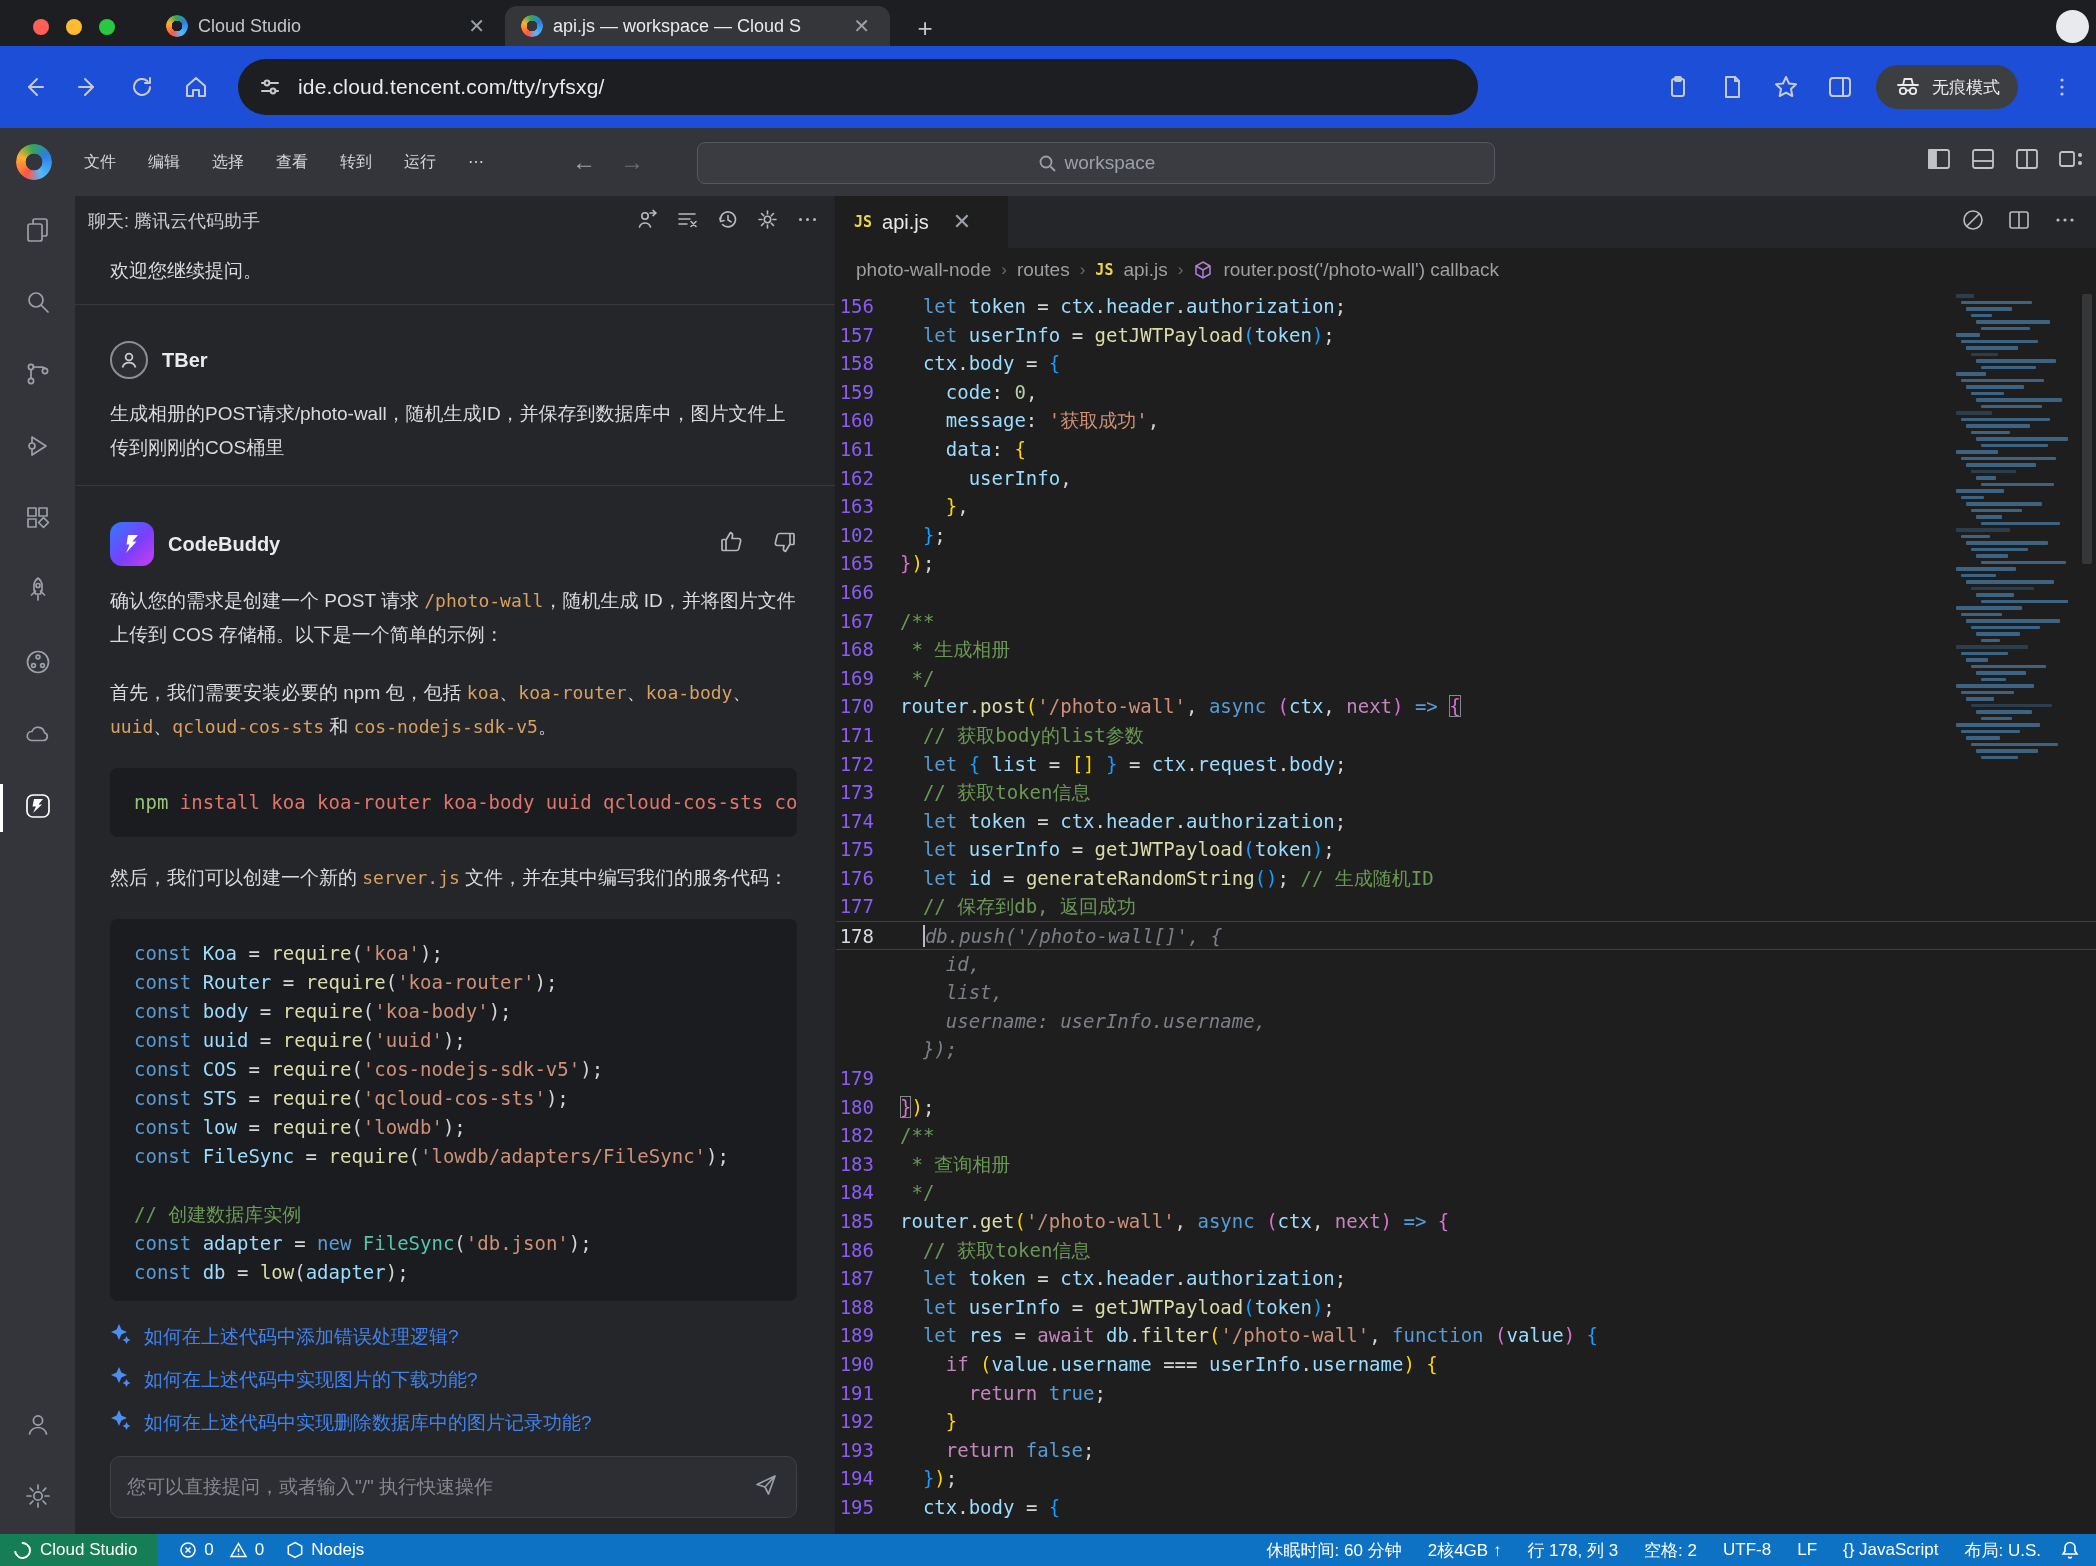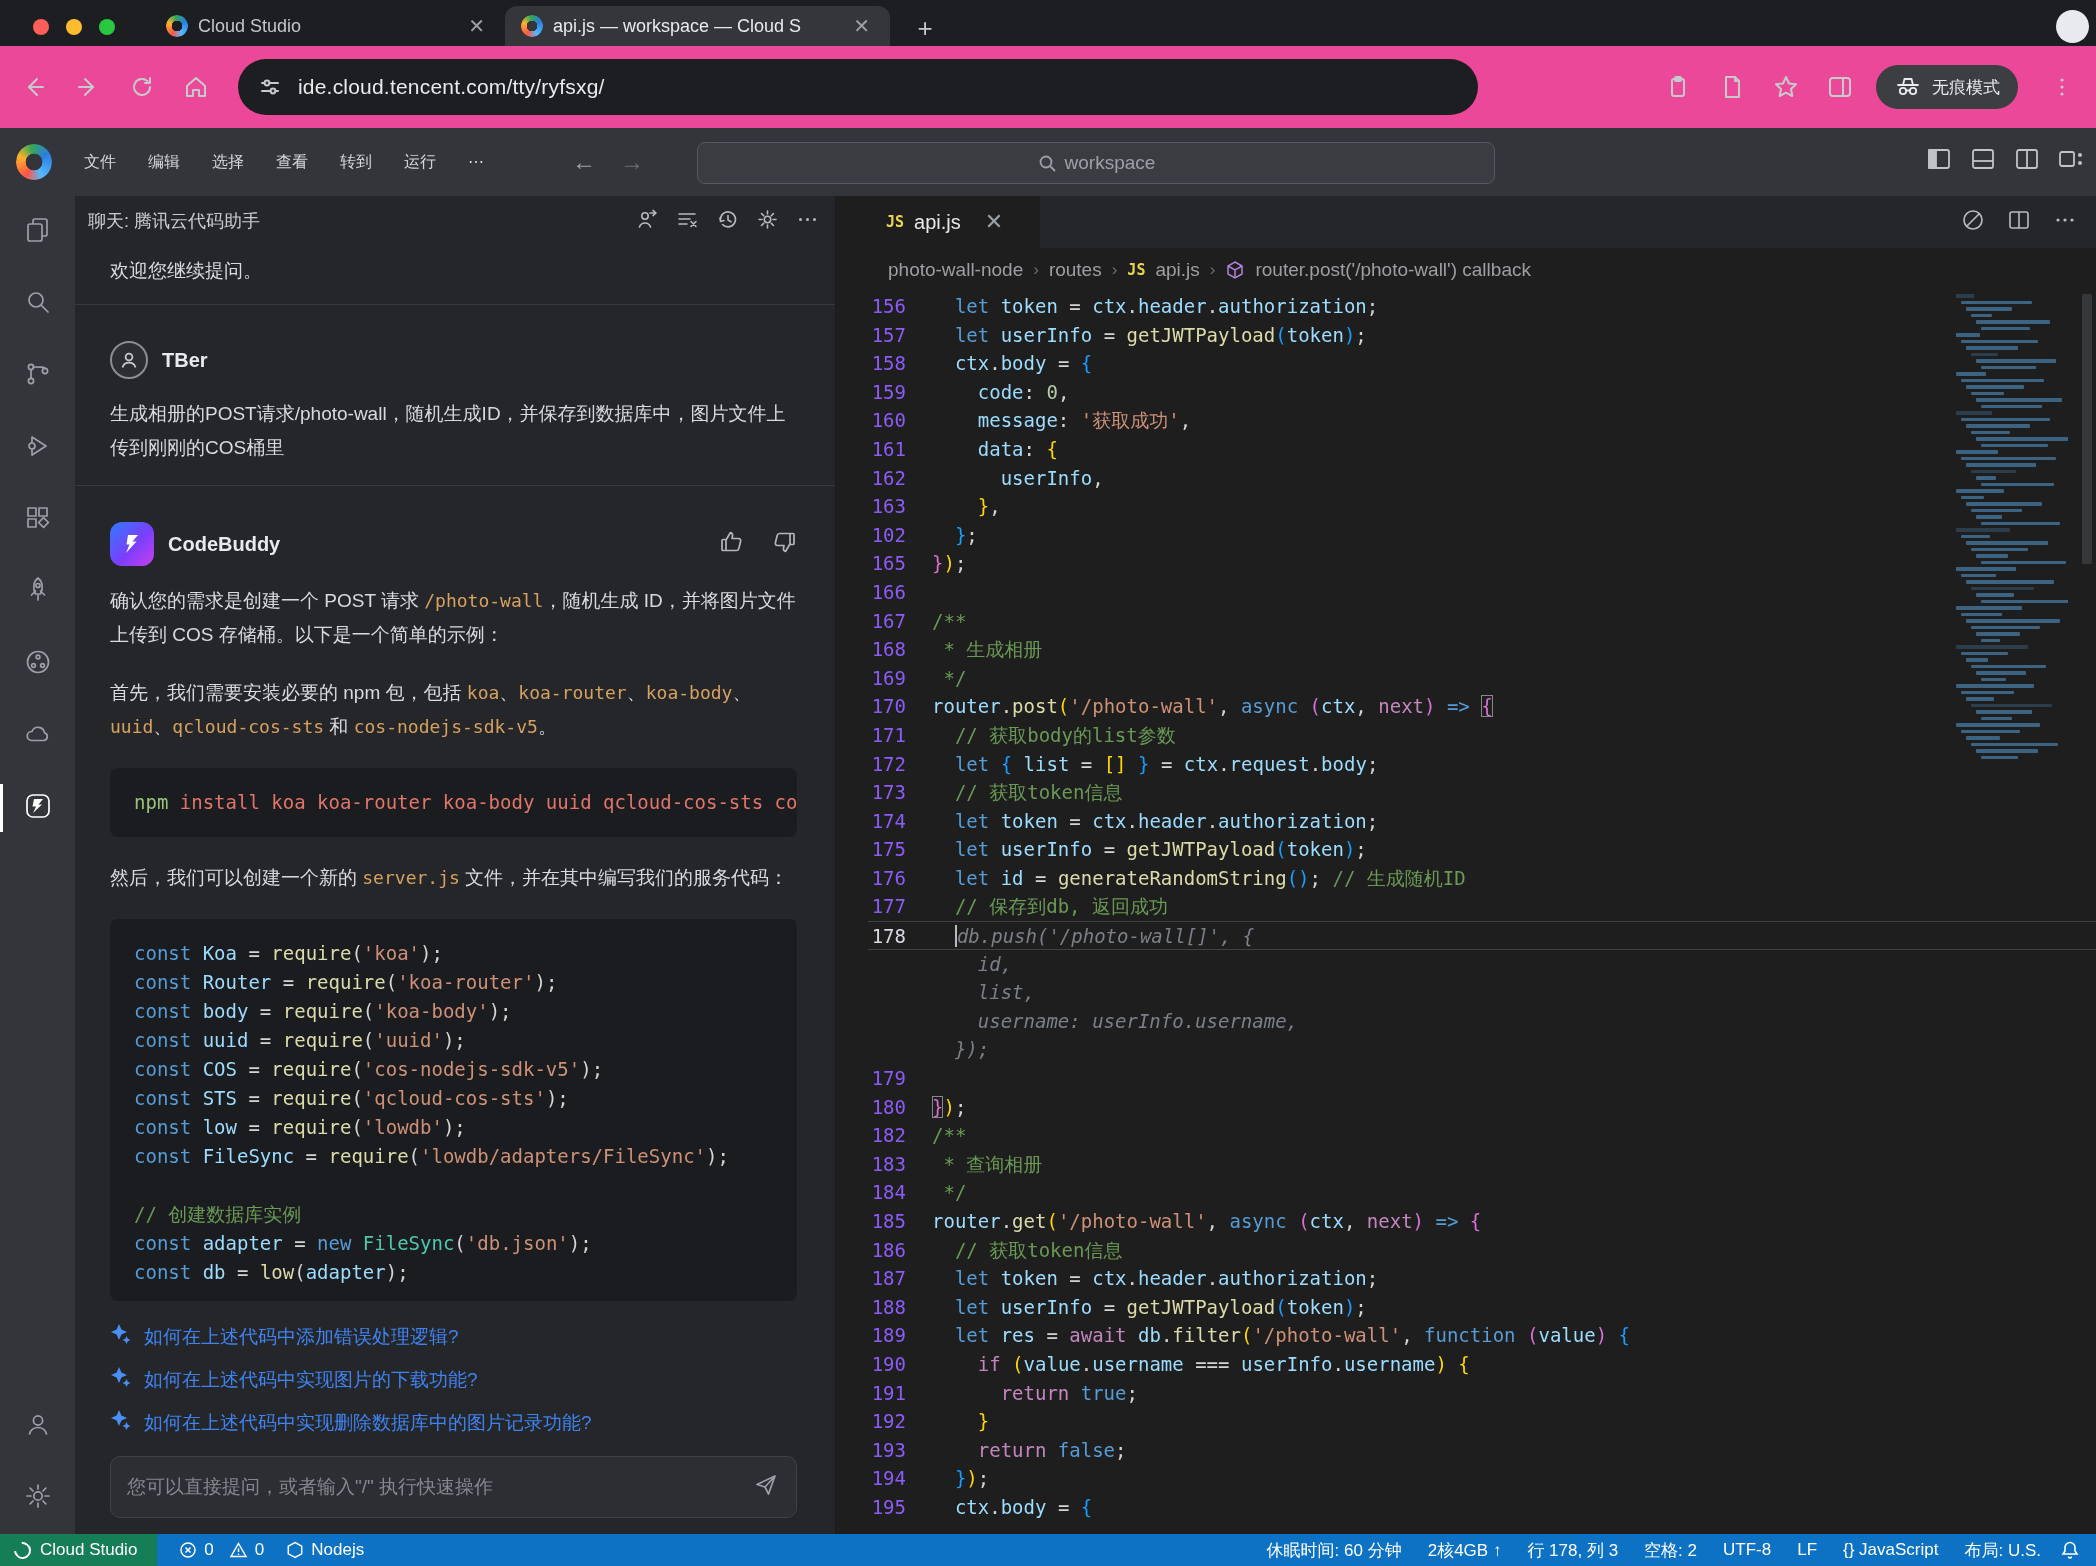--- a/index.html
+++ b/index.html
@@ -15,21 +15,21 @@
   .btab .title { max-width:280px; white-space:nowrap; overflow:hidden; }
   .btab.active .title { max-width:300px; }
   .tab-close { color:#9aa0a6; font-size:20px; line-height:1; padding:2px 4px; border-radius:50%; }
   .cs-logo { width:22px; height:22px; border-radius:50%;
      background:conic-gradient(from 210deg,#ff5545,#ffb02e 80deg,#35a853 140deg,#2a7de1 210deg,#53b9ff 300deg,#ff5545);
      -webkit-mask:radial-gradient(circle,transparent 0 33%,#000 35%); mask:radial-gradient(circle,transparent 0 33%,#000 35%); }
   #newtab { position:absolute; left:908px; top:12px; color:#c3c6ca; font-size:26px; width:34px; height:34px; text-align:center; line-height:32px; border-radius:8px; }
   #titlebar-avatar { position:absolute; left:2056px; top:10px; width:33px; height:33px; border-radius:50%; background:#e8eaed; }
 
   
-  #toolbar { position:absolute; left:0; top:46px; width:2096px; height:82px; background:#ec4899; display:flex; align-items:center; }
+  #toolbar { position:absolute; left:0; top:46px; width:2096px; height:82px; background:#1d4ed8; display:flex; align-items:center; }
   .tb-ic { width:40px; height:40px; display:flex; align-items:center; justify-content:center; margin-left:14px; border-radius:50%; }
   .tb-ic svg { stroke:#c7cacd; fill:none; stroke-width:2; stroke-linecap:round; stroke-linejoin:round; }
   #urlpill { display:flex; align-items:center; height:56px; width:1240px; margin-left:22px; background:#1d1e21; border-radius:28px; padding:0 20px; }
   #urlpill .url { color:#e8eaed; font-size:21px; margin-left:16px; letter-spacing:.2px; }
   #tb-right { margin-left:auto; display:flex; align-items:center; padding-right:14px; }
   #incog-pill { display:flex; align-items:center; gap:10px; background:#3c3e42; border-radius:22px; height:44px; padding:0 18px; margin:0 10px 0 16px; color:#e8eaed; font-size:17px; }
 
   
   #menubar { position:absolute; left:0; top:128px; width:2096px; height:68px; background:#33353a; display:flex; align-items:center; }
   #menu-logo { width:36px; height:36px; margin-left:16px; border-radius:50%;
@@ -76,21 +76,21 @@
   #chat-code-2 { flex:1 1 auto; min-height:0; }
   #chat-bottom { flex:none; padding:6px 38px 16px 35px; }
   .sugg { display:flex; align-items:center; gap:12px; margin-top:16px; font-size:19px; color:#3f83f0; }
   .sugg svg { flex:none; }
   #chat-inputrow { margin-top:20px; height:62px; background:#2c2e33; border:1px solid #3f4147; border-radius:10px; display:flex; align-items:center; padding:0 16px; }
   #chat-input { flex:1; background:transparent; border:none; outline:none; color:#d8dade; font-size:19px; font-family:"Liberation Sans",sans-serif; }
   #chat-input::placeholder { color:#85888e; }
   #send-btn svg { stroke:#9aa0a6; fill:none; stroke-width:1.7; stroke-linejoin:round; }
 
   
-  #editor { flex:1; background:#1e1e1e; position:relative; display:flex; flex-direction:column;margin-left:32px; }
+  #editor { flex:1; background:#1e1e1e; position:relative; display:flex; flex-direction:column; }
   #ed-tabbar { height:52px; background:#25262a; display:flex; align-items:center; flex:none; }
   #ed-tab { height:52px; background:#1e1e1e; display:flex; align-items:center; gap:10px; padding:0 18px; min-width:172px; color:#e8e8e8; font-size:20px; }
   .jsbadge { color:#e8d44d; font-weight:bold; font-size:15px; font-family:"DejaVu Sans Mono", monospace; }
   #ed-tab .tab-close { font-size:22px; margin-left:10px; }
   #ed-tab-actions { margin-left:auto; display:flex; gap:20px; padding-right:18px; }
   #ed-tab-actions svg { stroke:#b9bcc0; fill:none; stroke-width:1.6; }
   #breadcrumbs { height:44px; display:flex; align-items:center; gap:10px; padding-left:20px; color:#9d9fa3; font-size:19px; flex:none; }
   #breadcrumbs .sep { color:#6a6c70; font-size:17px; }
   #code-wrap { flex:1; position:relative; overflow:hidden; }
   .crow { display:flex; height:28.6px; line-height:28.6px; font-family:"DejaVu Sans Mono", monospace; font-size:19px; }

